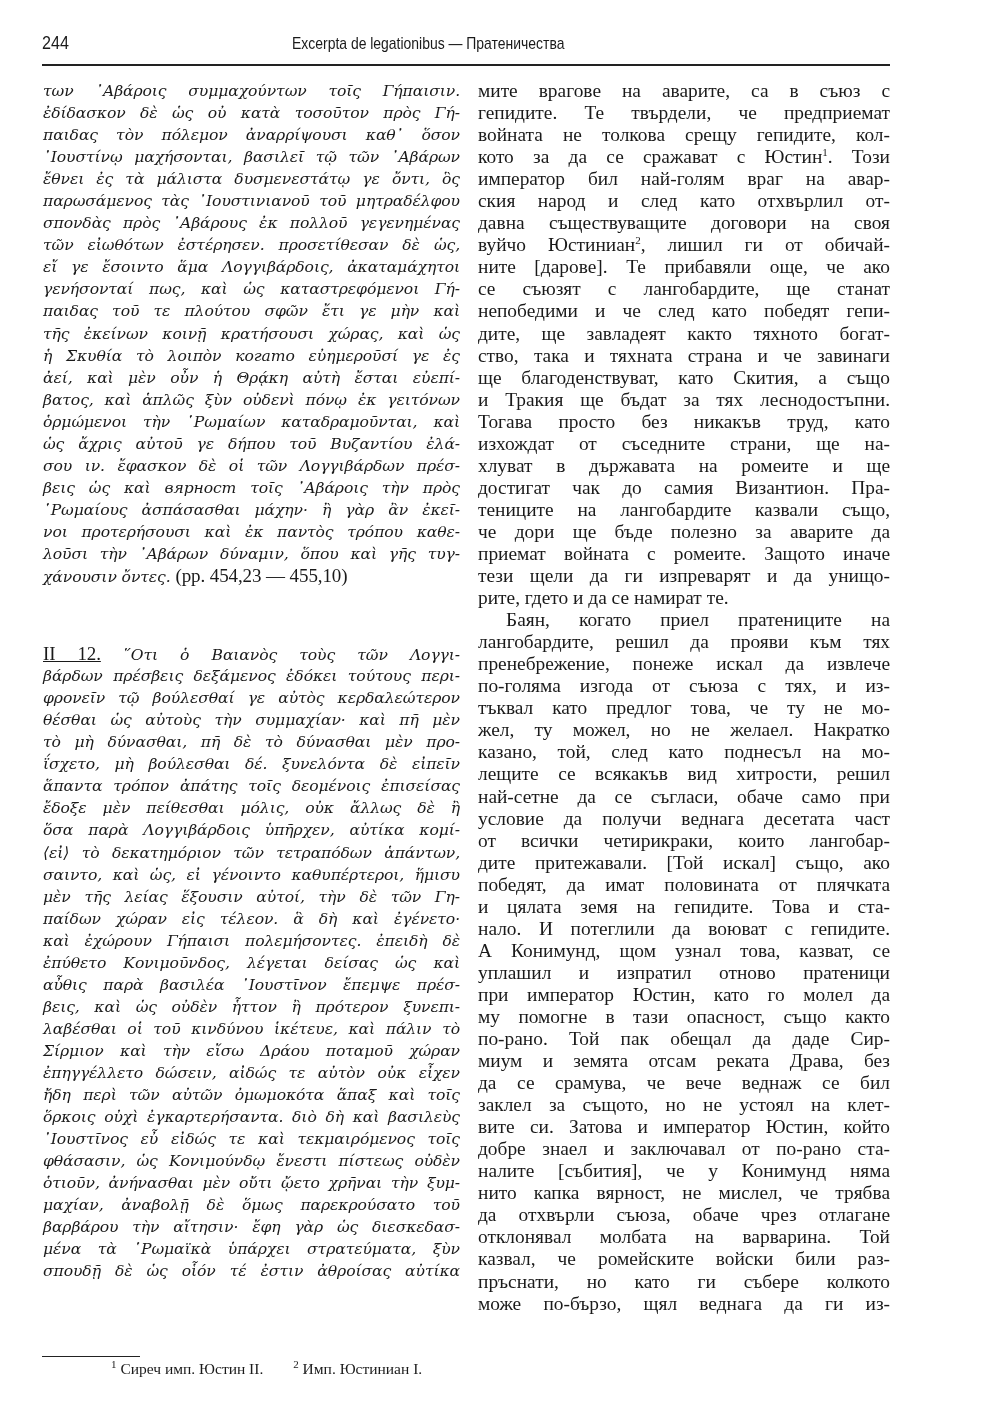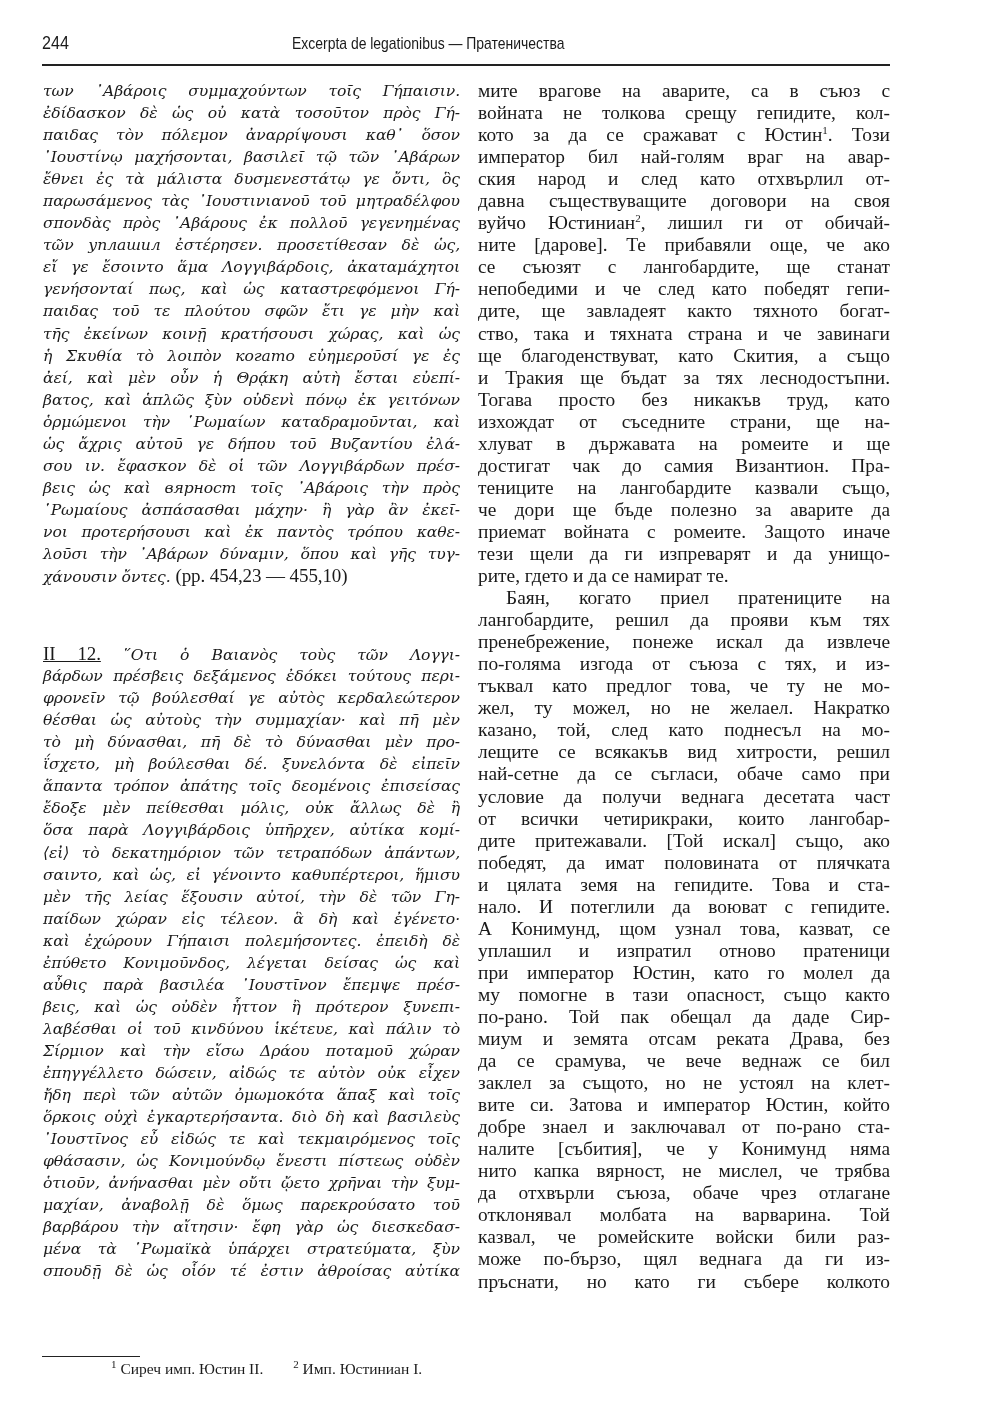--- a/index.html
+++ b/index.html
@@ -60,21 +60,21 @@
 
 <div class="col col-left greek">
   <div id="g1">
       <span class="line">των ᾿Αβάροις συμμαχούντων τοῖς Γήπαισιν.</span>
       <span class="line">ἐδίδασκον δὲ ὡς οὐ κατὰ τοσοῦτον πρὸς Γή-</span>
       <span class="line">παιδας τὸν πόλεμον ἀναρρίψουσι καθ᾽ ὅσον</span>
       <span class="line">᾿Ιουστίνῳ μαχήσονται, βασιλεῖ τῷ τῶν ᾿Αβάρων</span>
       <span class="line">ἔθνει ἐς τὰ μάλιστα δυσμενεστάτῳ γε ὄντι, ὃς</span>
       <span class="line">παρωσάμενος τὰς ᾿Ιουστινιανοῦ τοῦ μητραδέλφου</span>
       <span class="line">σπονδὰς πρὸς ᾿Αβάρους ἐκ πολλοῦ γεγενημένας</span>
-      <span class="line">τῶν уплашил ἐστέρησεν. προσετίθεσαν δὲ ὡς,</span>
+      <span class="line">τῶν εἰωθότων ἐστέρησεν. προσετίθεσαν δὲ ὡς,</span>
       <span class="line">εἴ γε ἔσοιντο ἅμα Λογγιβάρδοις, ἀκαταμάχητοι</span>
       <span class="line">γενήσονταί πως, καὶ ὡς καταστρεφόμενοι Γή-</span>
       <span class="line">παιδας τοῦ τε πλούτου σφῶν ἔτι γε μὴν καὶ</span>
       <span class="line">τῆς ἐκείνων κοινῇ κρατήσουσι χώρας, καὶ ὡς</span>
       <span class="line">ἡ Σκυθία τὸ λοιπὸν когато εὐημεροῦσί γε ἐς</span>
       <span class="line">ἀεί, καὶ μὲν οὖν ἡ Θρᾴκη αὐτὴ ἔσται εὐεπί-</span>
       <span class="line">βατος, καὶ ἁπλῶς ξὺν οὐδενὶ πόνῳ ἐκ γειτόνων</span>
       <span class="line">ὁρμώμενοι τὴν ῾Ρωμαίων καταδραμοῦνται, καὶ</span>
       <span class="line">ὡς ἄχρις αὐτοῦ γε δήπου τοῦ Βυζαντίου ἐλά-</span>
       <span class="line">σου ιν. ἔφασκον δὲ οἱ τῶν Λογγιβάρδων πρέσ-</span>
@@ -120,20 +120,21 @@
       <span class="line">μαχίαν, ἀναβολῇ δὲ ὅμως παρεκρούσατο τοῦ</span>
       <span class="line">βαρβάρου τὴν αἴτησιν· ἔφη γὰρ ὡς διεσκεδασ-</span>
       <span class="line">μένα τὰ ῾Ρωμαϊκὰ ὑπάρχει στρατεύματα, ξὺν</span>
       <span class="line">σπουδῇ δὲ ὡς οἷόν τέ ἐστιν ἀθροίσας αὐτίκα</span>
     </div>
 </div>
 
 <div class="col col-right bulg">
   <div id="b1">
       <span class="line">мите врагове на аварите, са в съюз с</span>
+      <span class="line">гепидите. Те твърдели, че предприемат</span>
       <span class="line">войната не толкова срещу гепидите, кол-</span>
       <span class="line"><span>кото за да се сражават с Юстин</span><sup>1</sup><span>. Този</span></span>
       <span class="line">император бил най-голям враг на авар-</span>
       <span class="line">ския народ и след като отхвърлил от-</span>
       <span class="line">давна съществуващите договори на своя</span>
       <span class="line"><span>вуйчо Юстиниан</span><sup>2</sup><span>, лишил ги от обичай-</span></span>
       <span class="line">ните [дарове]. Те прибавяли още, че ако</span>
       <span class="line">се съюзят с лангобардите, ще станат</span>
       <span class="line">непобедими и че след като победят гепи-</span>
       <span class="line">дите, ще завладеят както тяхното богат-</span>
@@ -174,22 +175,22 @@
       <span class="line">миум и земята отсам реката Драва, без</span>
       <span class="line">да се срамува, че вече веднаж се бил</span>
       <span class="line">заклел за същото, но не устоял на клет-</span>
       <span class="line">вите си. Затова и император Юстин, който</span>
       <span class="line">добре знаел и заключавал от по-рано ста-</span>
       <span class="line">налите [събития], че у Конимунд няма</span>
       <span class="line">нито капка вярност, не мислел, че трябва</span>
       <span class="line">да отхвърли съюза, обаче чрез отлагане</span>
       <span class="line">отклонявал молбата на варварина. Той</span>
       <span class="line">казвал, че ромейските войски били раз-</span>
+      <span class="line">пръснати, но като ги събере колкото</span>
       <span class="line">може по-бързо, щял веднага да ги из-</span>
-      <span class="line">пръснати, но като ги събере колкото</span>
     </div>
 </div>
 
 <div class="fn-rule"></div>
 <div class="footnotes">
   <span class="fn">
     <sup>1</sup>
     <span>Сиреч имп. Юстин II.</span>
   </span>
   <span class="fn">

